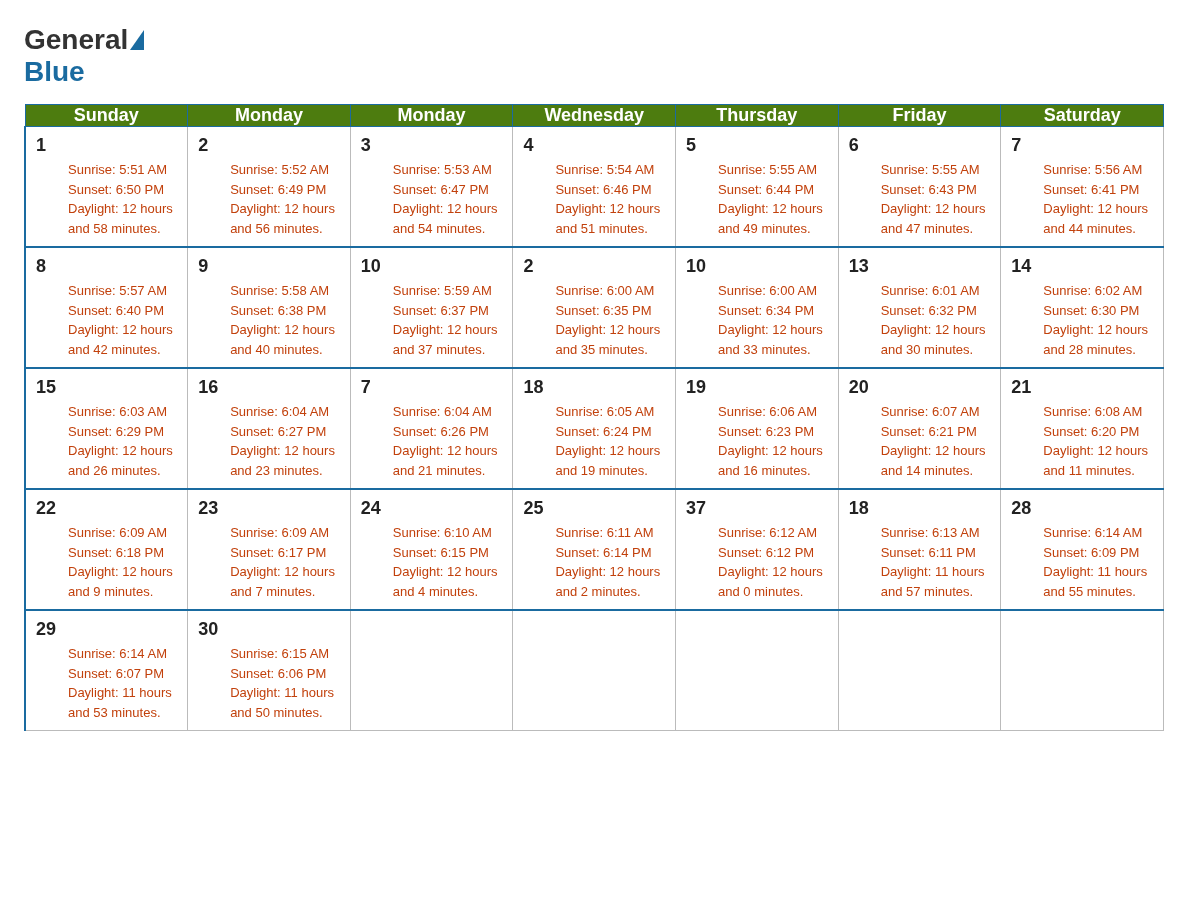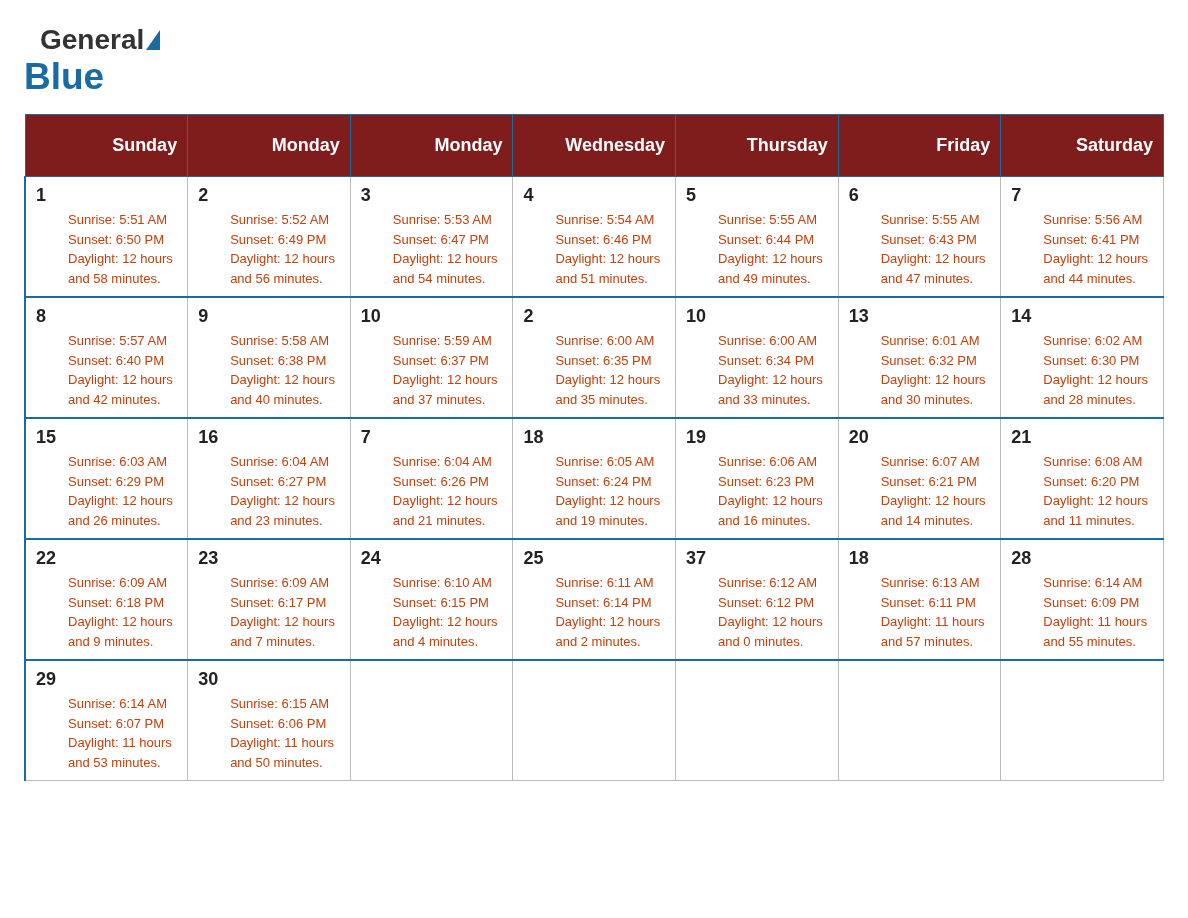--- a/index.html
+++ b/index.html
@@ -21,33 +21,33 @@
       flex-direction: column;
       align-items: flex-start;
     }
     .logo-text {
       font-size: 28px;
       font-weight: bold;
       color: #333;
       display: flex;
       align-items: center;
     }
-    .logo-general { color: #333; margin-left: 16px; }
+    .logo-general { color: #333; }
     .logo-triangle {
       width: 0;
       height: 0;
       border-left: 14px solid transparent;
       border-bottom: 20px solid #1a6ba0;
       display: inline-block;
       margin: 0 2px;
       vertical-align: middle;
     }
     .logo-blue {
       color: #1a6ba0;
-      font-size: 37px;
+      font-size: 28px;
       font-weight: bold;
     }
     .title-area {
       text-align: right;
     }
     .month-title {
       font-size: 52px;
       font-weight: bold;
       color: #222;
       line-height: 1.1;
@@ -56,26 +56,26 @@
       font-size: 20px;
       color: #444;
       margin-top: 4px;
     }
     .calendar {
       width: 100%;
       border-collapse: collapse;
       border: 1px solid #1a6ba0;
     }
     .calendar thead tr th {
-      background-color: #7f1d1d;
+      background-color: #4d7c0f;
       color: #fff;
       font-size: 18px;
       font-weight: bold;
-      padding: 20px 10px;
-      text-align: right;
+      padding: 0 10px;
+      text-align: center;
       border: 1px solid #1a6ba0;
     }
     .calendar tbody tr td {
       vertical-align: top;
       padding: 8px 10px;
       border: 1px solid #bbb;
       width: 14.28%;
       min-height: 110px;
     }
     .day-number {

